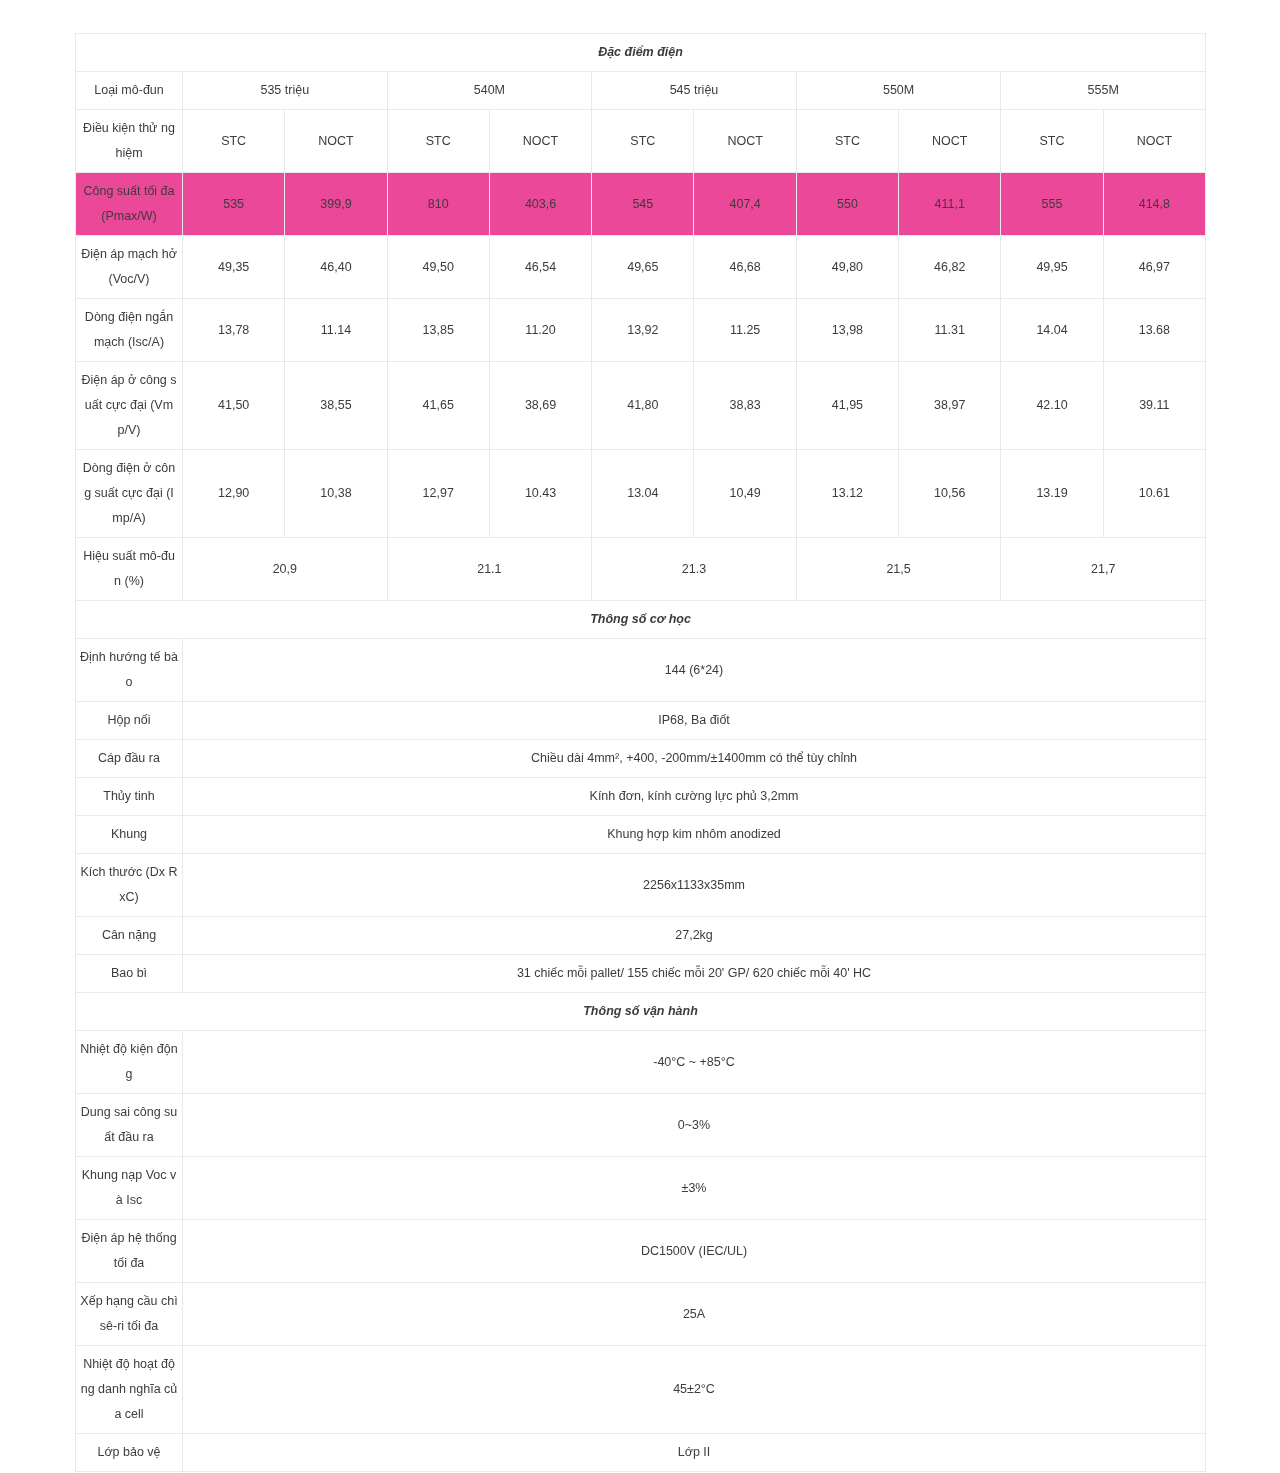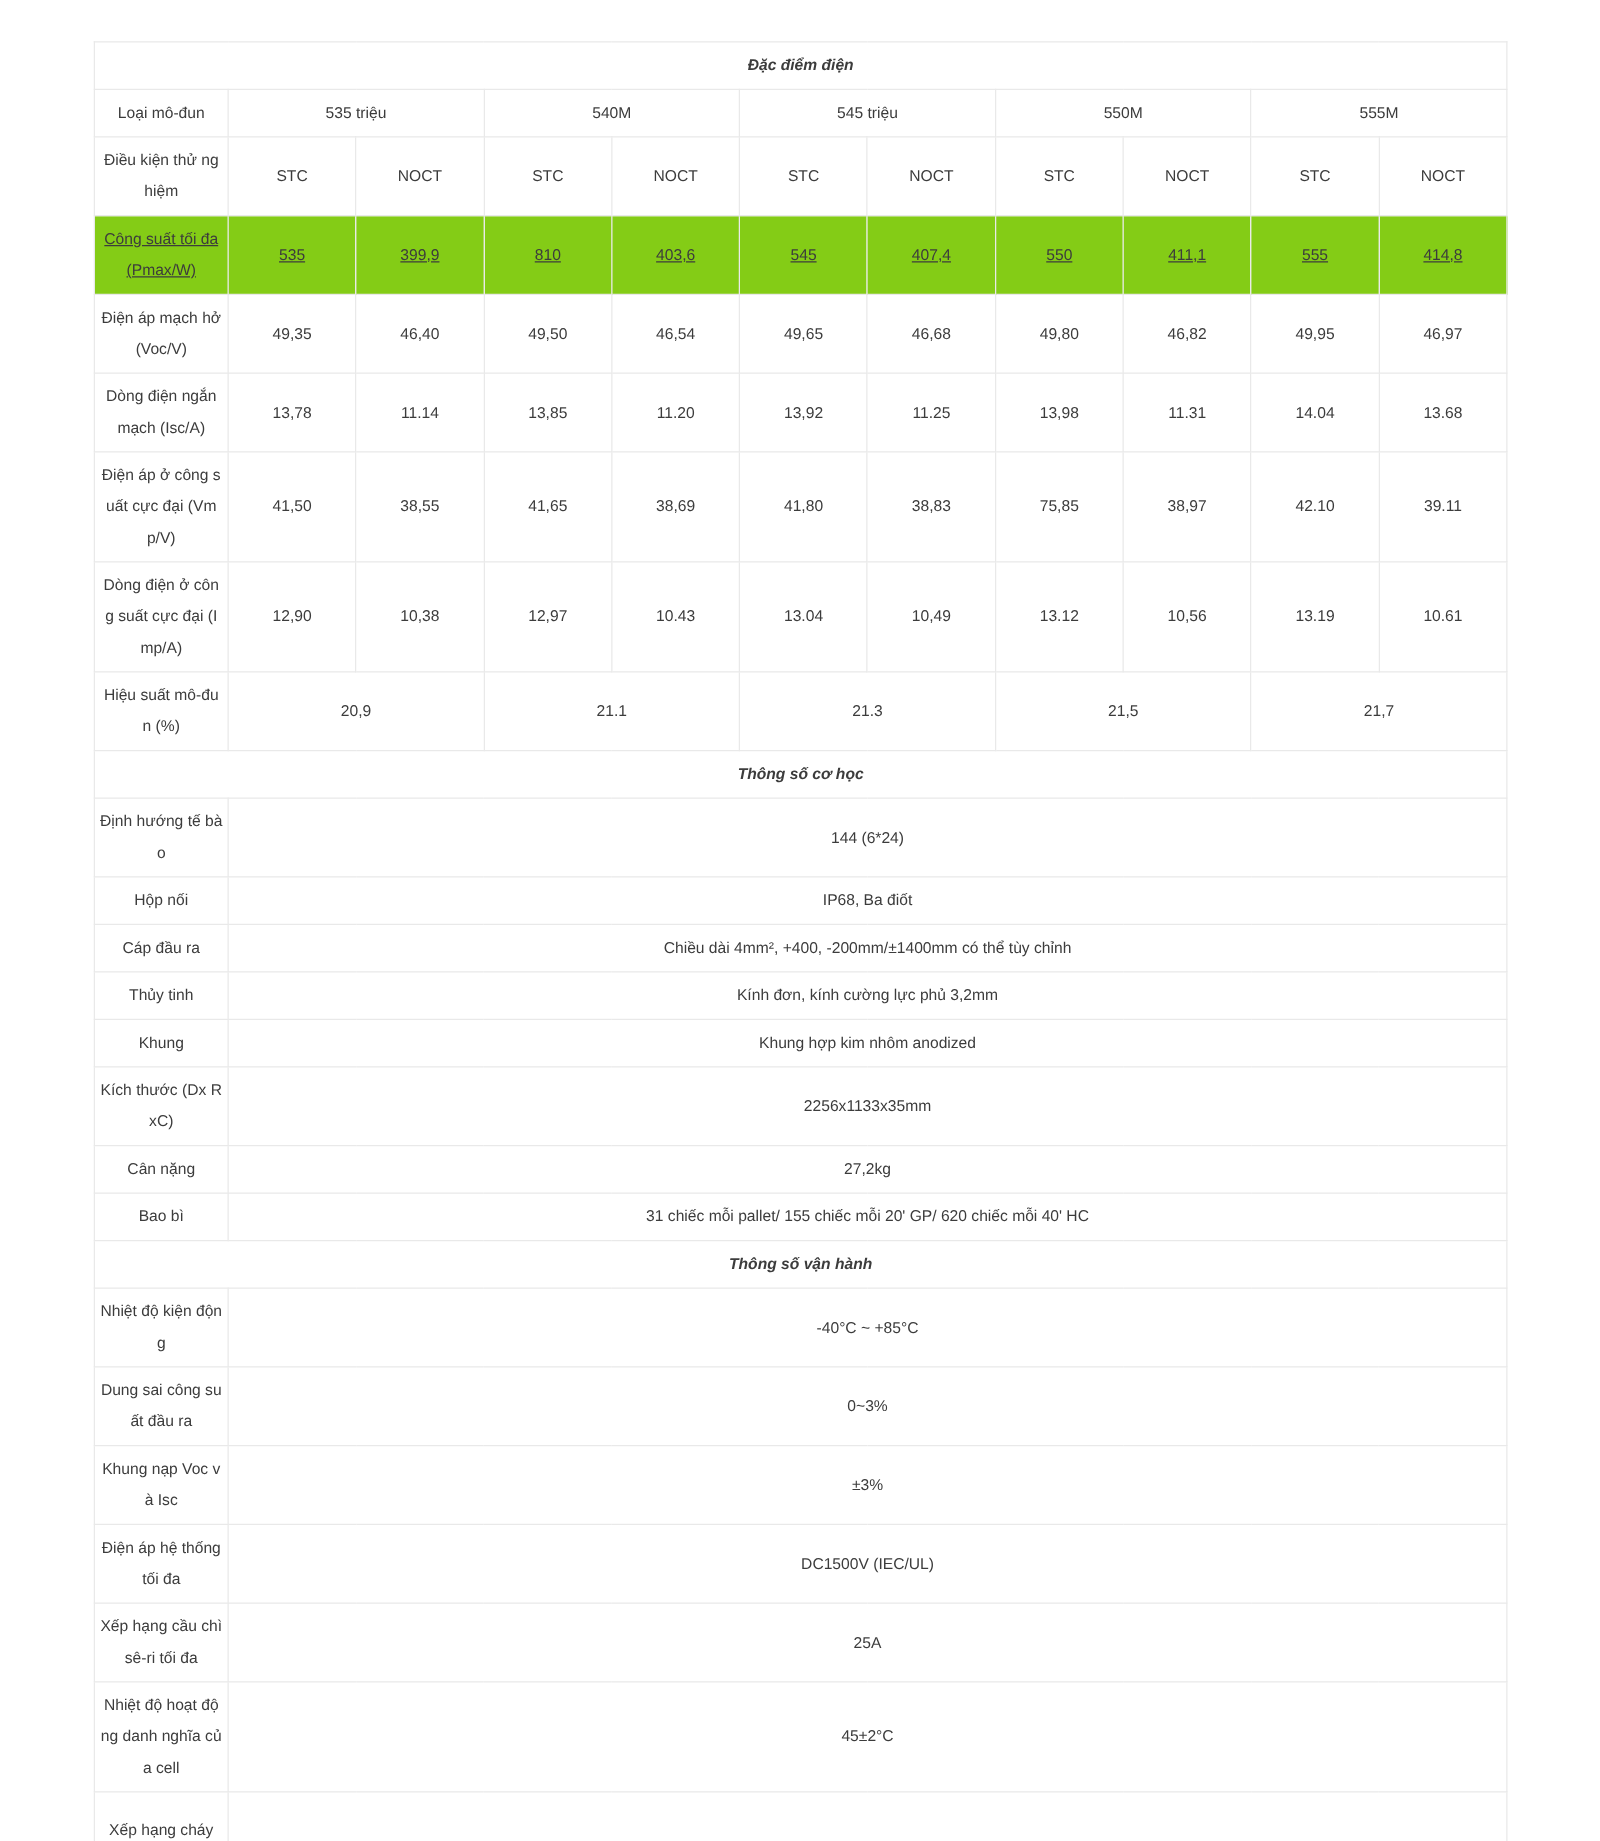--- a/index.html
+++ b/index.html
@@ -48,21 +48,21 @@
   td.section {
     color: #22ab38;
     font-weight: bold;
     font-size: 12.5px;
     padding: 7px 4px;
     line-height: 22px;
     border-left: 1px solid #e9e9e9;
     border-right: 1px solid #e9e9e9;
     font-style: italic;
   }
-  tr.shaded > td { background: #84cc16; text-decoration: underline; }
+  tr.shaded > td { background: #ec4899; }
   td.tall { height: 70px; }
   td.mid  { height: 48px; }
 </style>
 </head>
 <body>
 
 <div class="page">
   <table class="spec">
     <colgroup>
       <col class="c-label">
@@ -149,21 +149,21 @@
       </tr>
 
       <tr>
         <td class="label tall">Điện áp ở công suất cực đại (Vmp/V)</td>
         <td>41,50</td>
         <td>38,55</td>
         <td>41,65</td>
         <td>38,69</td>
         <td>41,80</td>
         <td>38,83</td>
-        <td>75,85</td>
+        <td>41,95</td>
         <td>38,97</td>
         <td>42.10</td>
         <td>39.11</td>
       </tr>
 
       <tr>
         <td class="label tall">Dòng điện ở công suất cực đại (Imp/A)</td>
         <td>12,90</td>
         <td>10,38</td>
         <td>12,97</td>
@@ -244,20 +244,24 @@
       </tr>
       <tr>
         <td class="label mid">Xếp hạng cầu chì sê-ri tối đa</td>
         <td colspan="10">25A</td>
       </tr>
       <tr>
         <td class="label tall">Nhiệt độ hoạt động danh nghĩa của cell</td>
         <td colspan="10">45±2°C</td>
       </tr>
       <tr>
+        <td class="label">Lớp bảo vệ</td>
+        <td colspan="10">Lớp II</td>
+      </tr>
+      <tr>
         <td class="label mid">Xếp hạng cháy</td>
         <td colspan="10">
           
           
         </td>
       </tr>
 
     </tbody>
   </table>
 </div>

